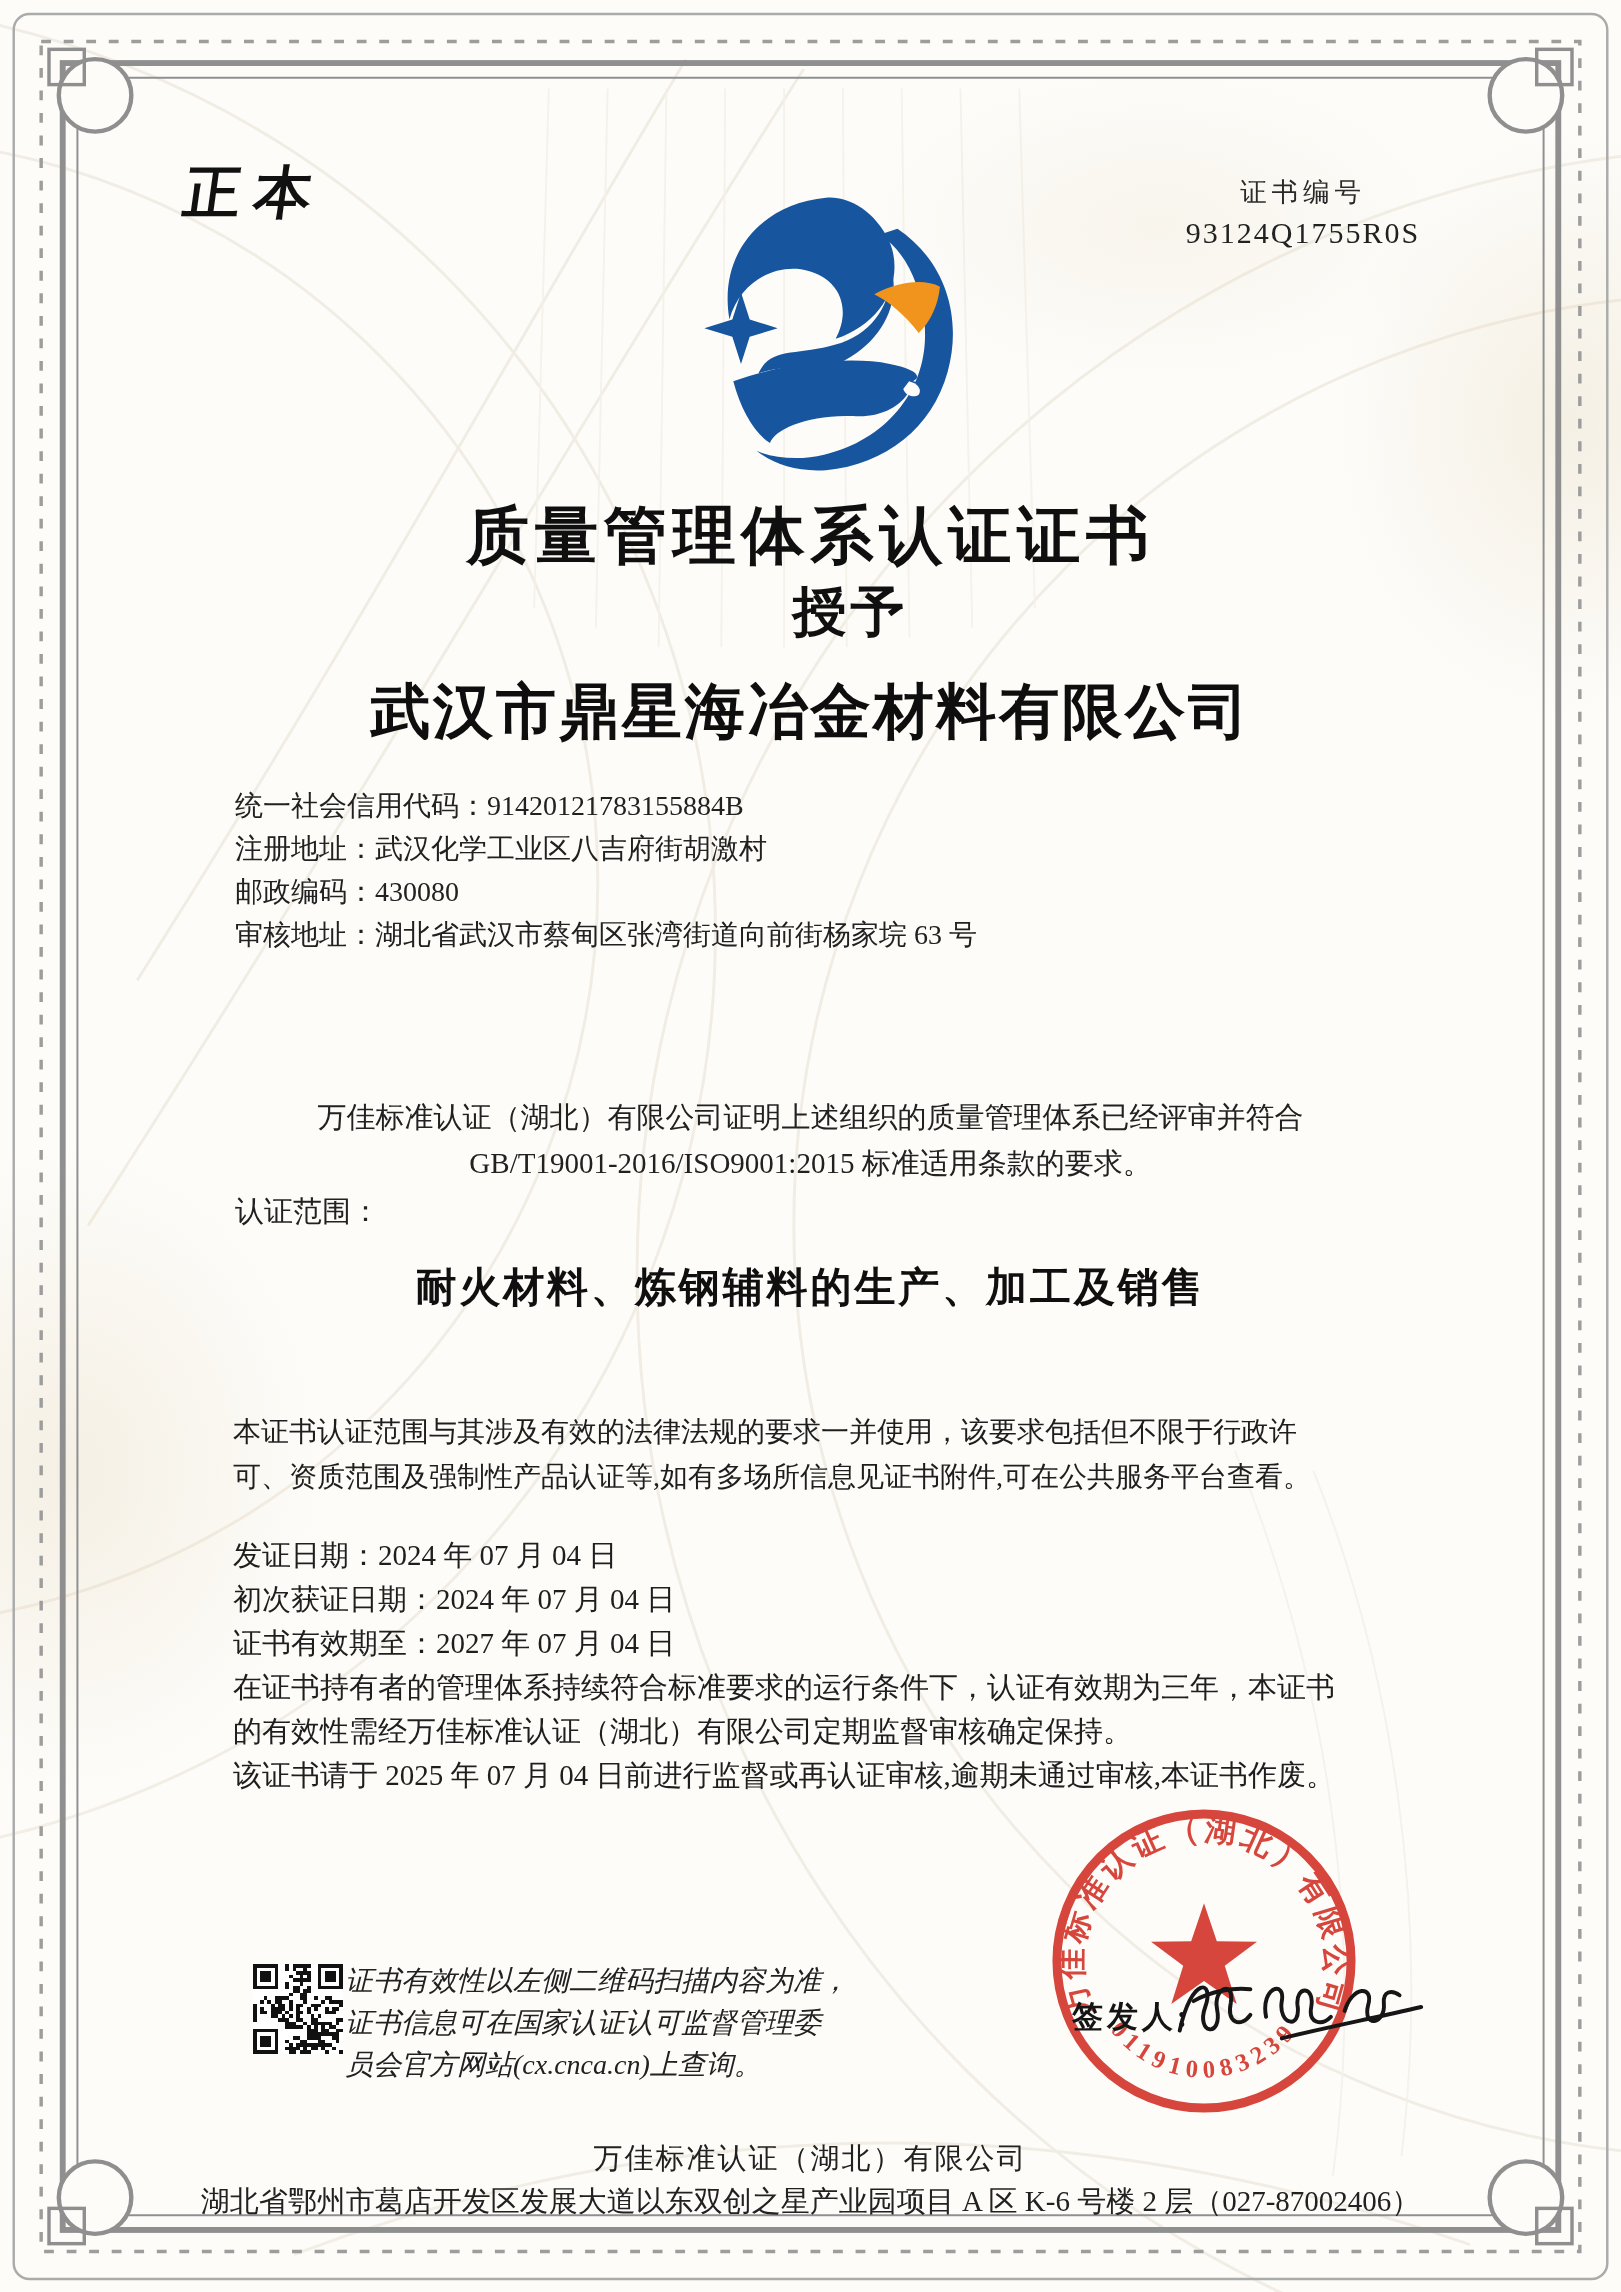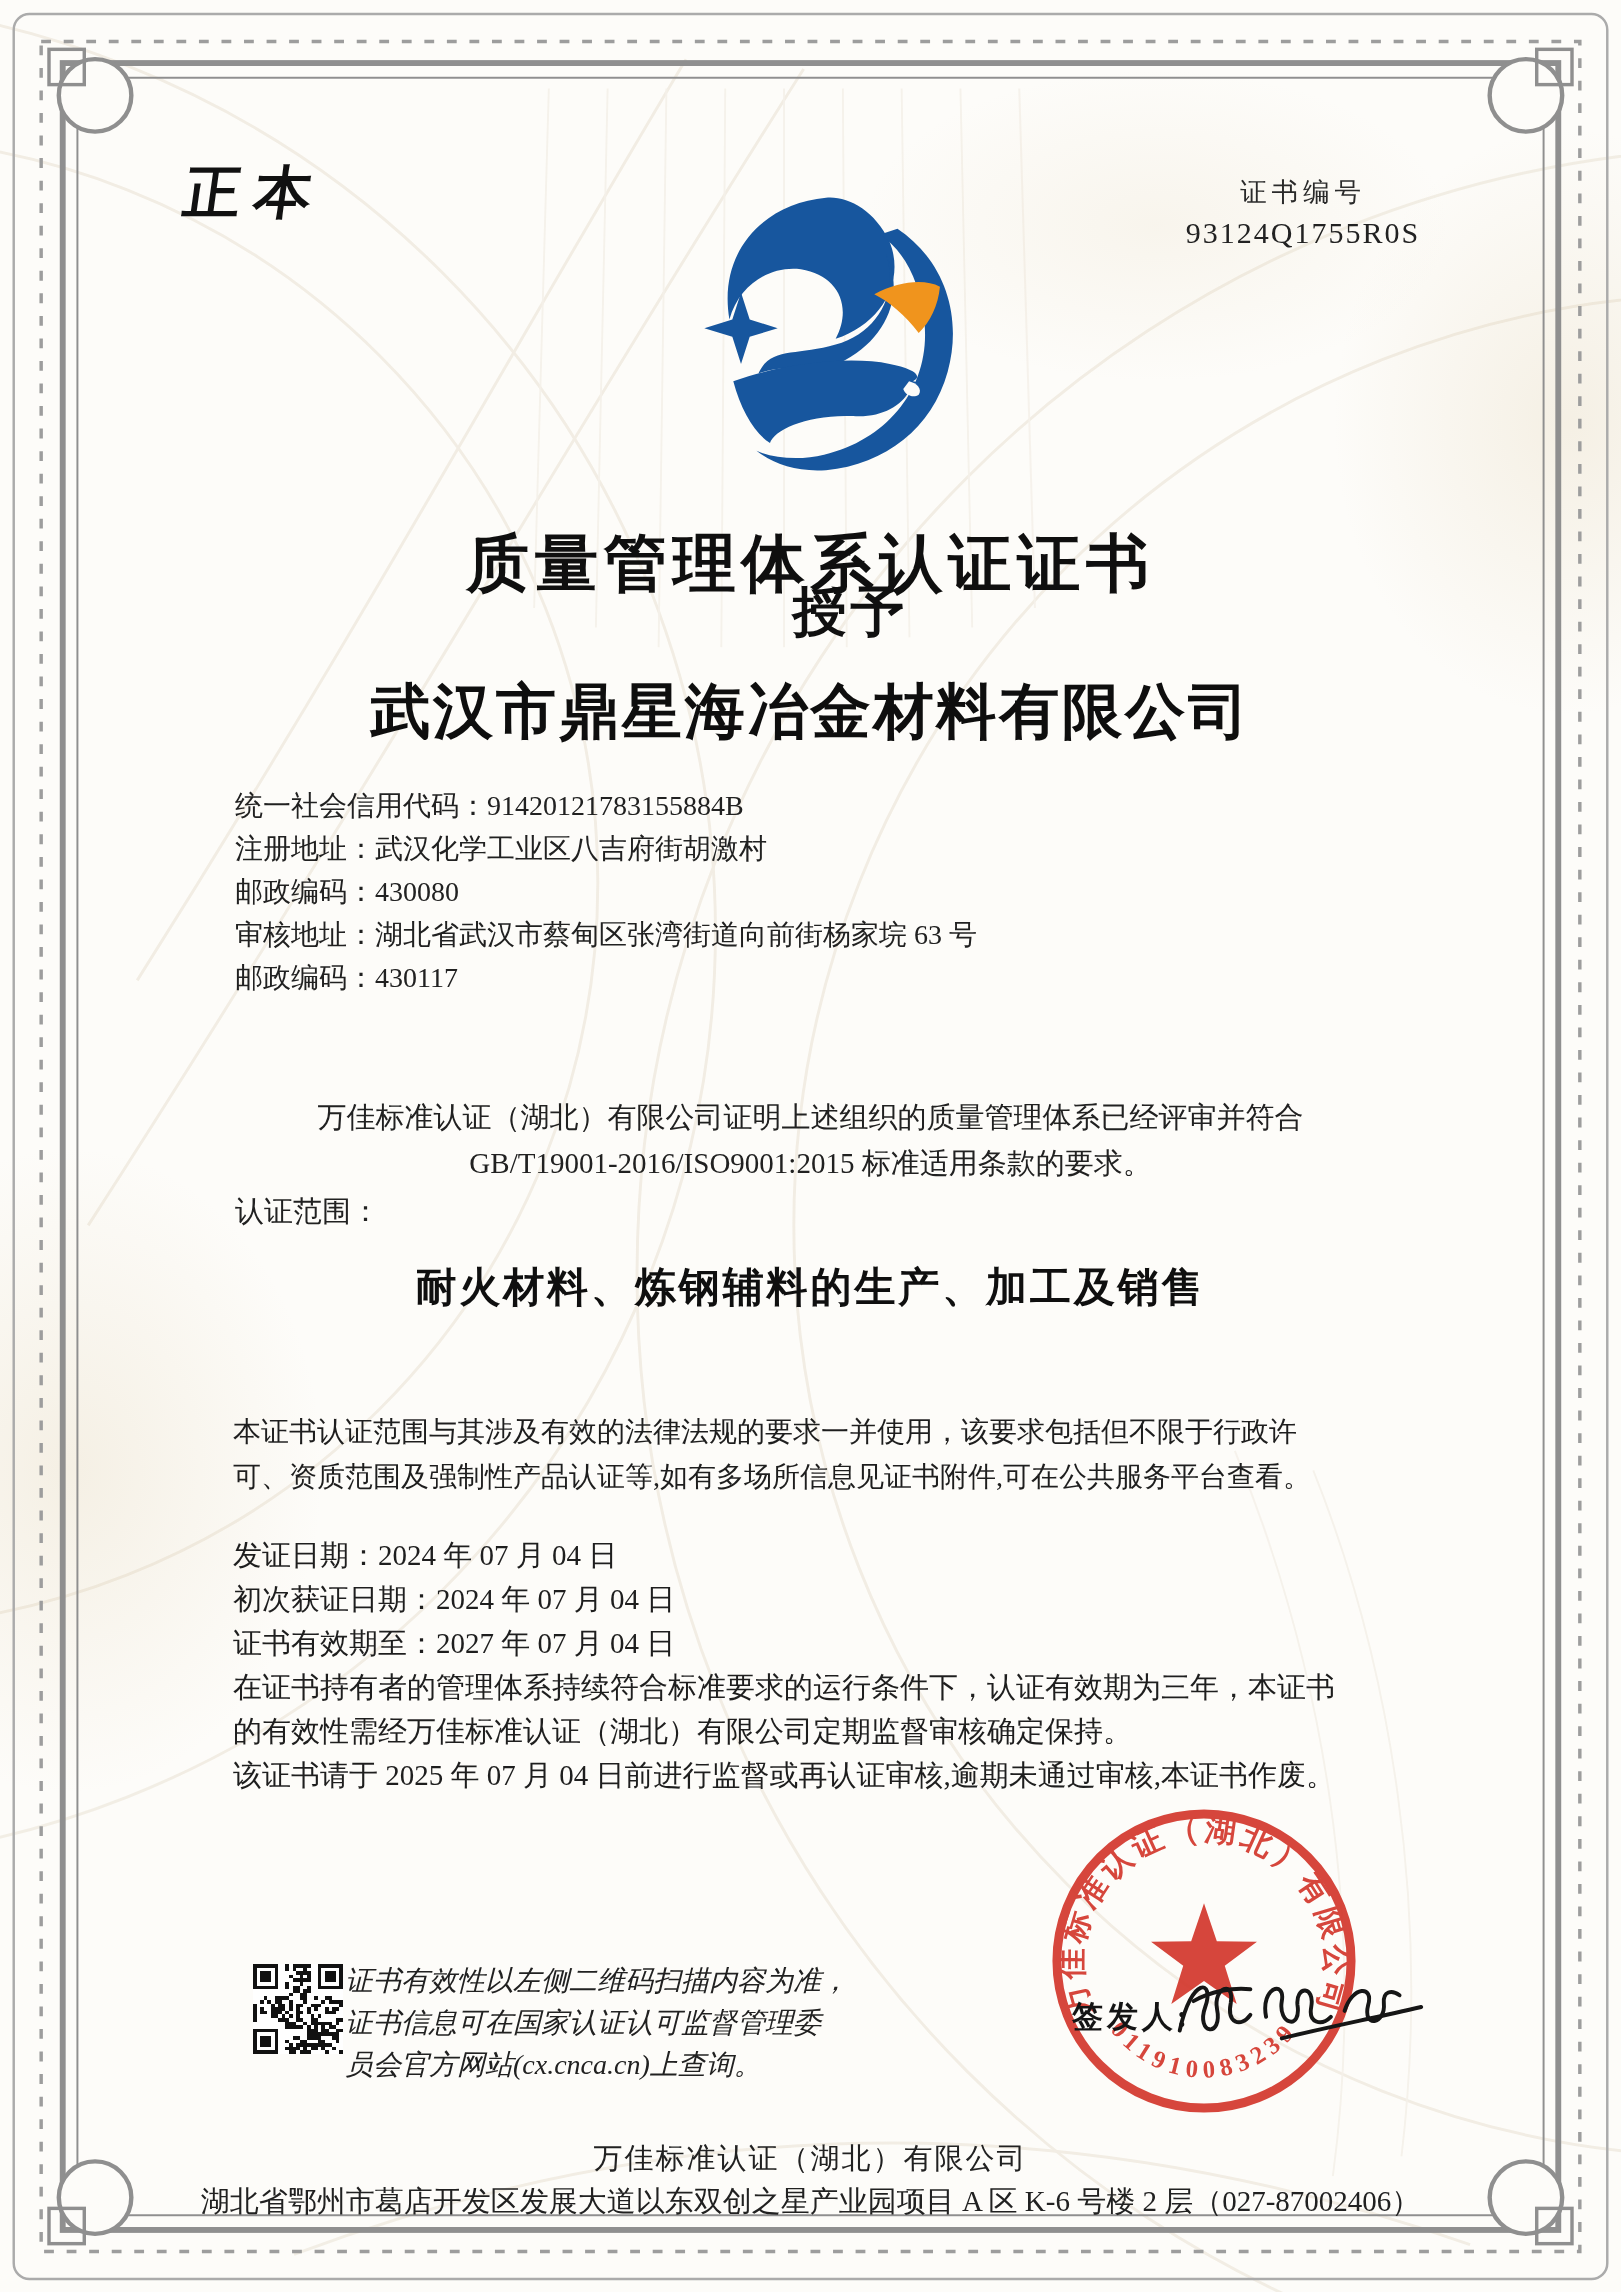--- a/index.html
+++ b/index.html
@@ -20,21 +20,21 @@
   .sealwrap{position:absolute;inset:0;z-index:3;}
   .copy-type{
     left:184px;top:155px;
     font-size:57px;font-weight:bold;letter-spacing:13.7px;
     transform:skewX(-8deg);color:#111;
   }
   .certno-label{left:1117px;top:174px;width:372px;text-align:center;
     font-size:26.5px;letter-spacing:4.9px;color:#2a2a2a;}
   .certno-value{left:1117px;top:216px;width:372px;text-align:center;
     font-size:30px;letter-spacing:2px;color:#222;}
-  .title{top:493px;font-size:63px;font-weight:bold;letter-spacing:5.9px;color:#0f0f0f;margin-top:28px;}
+  .title{top:493px;font-size:63px;font-weight:bold;letter-spacing:5.9px;color:#0f0f0f;}
   .award{top:576px;font-size:54px;font-weight:bold;letter-spacing:3.9px;color:#101010;padding-left:40px;}
   .company{top:672px;font-size:60px;font-weight:bold;letter-spacing:2.9px;color:#0e0e0e;}
   .info{left:235px;top:784px;font-size:28px;line-height:43px;color:#212121;}
   .statement{top:1094px;font-size:29px;line-height:46px;color:#212121;}
   .scope-label{left:235px;top:1192px;font-size:29px;color:#212121;}
   .scope{top:1260px;font-size:41px;font-weight:bold;letter-spacing:2.9px;color:#0f0f0f;}
   .legal{left:233px;top:1409px;width:1166px;font-size:28px;line-height:45px;color:#1e1e1e;}
   .dates{left:233px;top:1533px;font-size:29px;line-height:44px;color:#1e1e1e;}
   .qr{left:253px;top:1964px;width:90px;height:90px;}
   .qrnote{left:345px;top:1960px;font-size:28px;line-height:42px;color:#212121;font-style:italic;}
@@ -128,21 +128,20 @@
 
     <div class="abs ctr title">质量管理体系认证证书</div>
     <div class="abs ctr award">授予</div>
     <div class="abs ctr company">武汉市鼎星海冶金材料有限公司</div>
 
     <div class="abs info">
       <div>统一社会信用代码：91420121783155884B</div>
       <div>注册地址：武汉化学工业区八吉府街胡激村</div>
       <div>邮政编码：430080</div>
       <div>审核地址：湖北省武汉市蔡甸区张湾街道向前街杨家垸 63 号</div>
-      <div>邮政编码：430117</div>
     </div>
 
     <div class="abs ctr statement">
       <div>万佳标准认证（湖北）有限公司证明上述组织的质量管理体系已经评审并符合</div>
       <div>GB/T19001-2016/ISO9001:2015 标准适用条款的要求。</div>
     </div>
 
     <div class="abs scope-label">认证范围：</div>
     <div class="abs ctr scope">耐火材料、炼钢辅料的生产、加工及销售</div>
 

